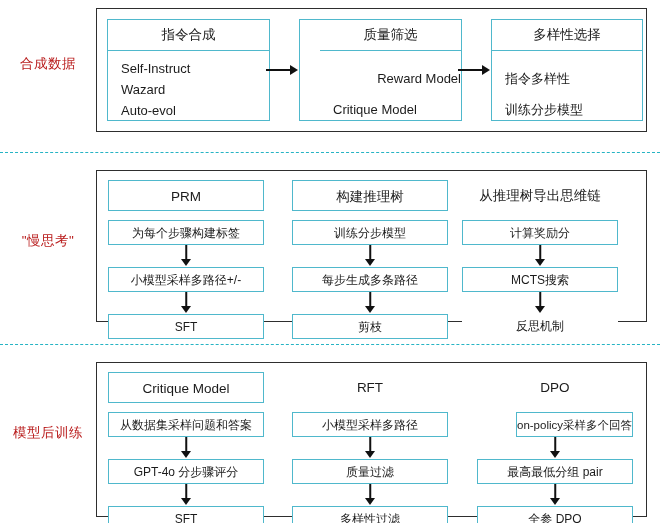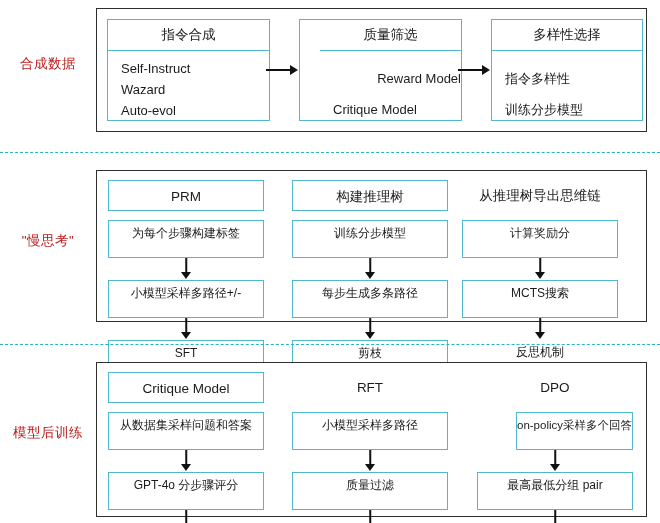--- a/index.html
+++ b/index.html
@@ -123,21 +123,21 @@
   .col .title {
     height: 31px;
     line-height: 31px;
     text-align: center;
     font-size: 13.5px;
     border: 1.2px solid #4fb8cc;
     box-sizing: border-box;
     background: #fff;
   }
   .step {
-    height: 38px;
+    height: 25px;
     line-height: 25px;
     text-align: center;
     font-size: 12px;
     border: 1.2px solid #4fb8cc;
     box-sizing: border-box;
     background: #fff;
     white-space: nowrap;
   }
   .varrow {
     width: 100%;

